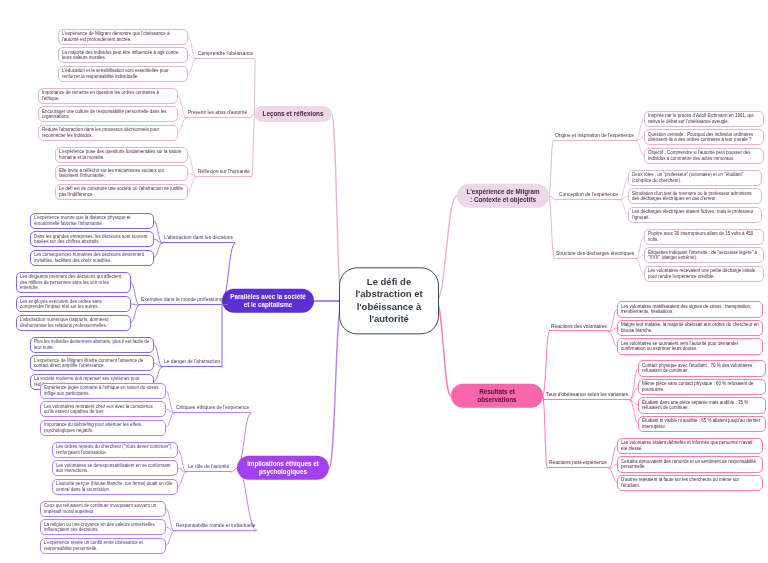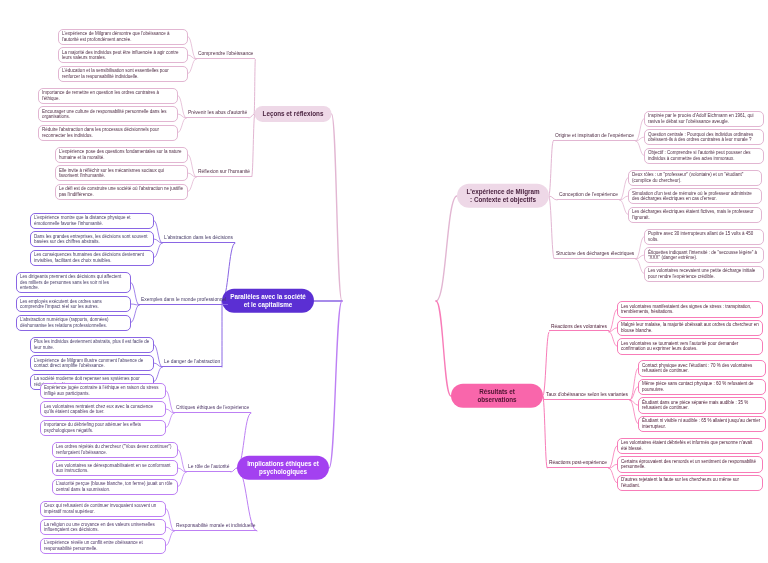--- a/index.html
+++ b/index.html
@@ -81,20 +81,23 @@
       <path d="M 237 468 C 234 468, 234 472, 231 472" stroke="#bd80f4" stroke-width="1" fill="none" stroke-linecap="round"></path>
       <path d="M 186 472 C 182 472, 182 449.5, 178 449.5" stroke="#bd80f4" stroke-width="0.8" fill="none" stroke-linecap="round"></path>
       <path d="M 186 472 C 182 472, 182 468, 178 468" stroke="#bd80f4" stroke-width="0.8" fill="none" stroke-linecap="round"></path>
       <path d="M 186 472 C 182 472, 182 486.5, 178 486.5" stroke="#bd80f4" stroke-width="0.8" fill="none" stroke-linecap="round"></path>
       <path d="M 237 468 C 247 468, 247 531, 257 531" stroke="#bd80f4" stroke-width="1" fill="none" stroke-linecap="round"></path>
       <path d="M 174 531 C 170 531, 170 508.5, 166 508.5" stroke="#bd80f4" stroke-width="0.8" fill="none" stroke-linecap="round"></path>
       <path d="M 174 531 C 170 531, 170 527, 166 527" stroke="#bd80f4" stroke-width="0.8" fill="none" stroke-linecap="round"></path>
       <path d="M 174 531 C 170 531, 170 545.5, 166 545.5" stroke="#bd80f4" stroke-width="0.8" fill="none" stroke-linecap="round"></path>
       <path d="M 342 301 C 335.5 301, 335.5 468, 329 468" stroke="#bd80f4" stroke-width="1.4" fill="none" stroke-linecap="round"></path>
     </svg>
+  <div class="central">
+    <span>Le défi de l'abstraction et l'obéissance à l'autorité</span>
+  </div>
 <div class="bubble" style="background: rgb(238, 216, 231); color: rgb(75, 35, 64); left: 503px; top: 196px;">L'expérience de Milgram : Contexte et objectifs</div>
     <div class="topic-label" style="color: rgb(79, 44, 68); border-bottom-color: rgb(226, 182, 210); left: 553px; top: 133px;">Origine et inspiration de l'expérience</div>
     <div class="leaf" style="width: 120px; left: 644px; border-color: rgb(226, 182, 210); color: rgb(79, 44, 68); top: 110.5px;">Inspirée par le procès d'Adolf Eichmann en 1961, qui raviva le débat sur l'obéissance aveugle.</div>
     <div class="leaf" style="width: 120px; left: 644px; border-color: rgb(226, 182, 210); color: rgb(79, 44, 68); top: 129px;">Question centrale : Pourquoi des individus ordinaires obéissent-ils à des ordres contraires à leur morale ?</div>
     <div class="leaf" style="width: 120px; left: 644px; border-color: rgb(226, 182, 210); color: rgb(79, 44, 68); top: 147.5px;">Objectif : Comprendre si l'autorité peut pousser des individus à commettre des actes immoraux.</div>
     <div class="topic-label" style="color: rgb(79, 44, 68); border-bottom-color: rgb(226, 182, 210); left: 557px; top: 192px;">Conception de l'expérience</div>
     <div class="leaf" style="width: 134px; left: 628px; border-color: rgb(226, 182, 210); color: rgb(79, 44, 68); top: 169.5px;">Deux rôles : un "professeur" (volontaire) et un "étudiant" (complice du chercheur).</div>
     <div class="leaf" style="width: 134px; left: 628px; border-color: rgb(226, 182, 210); color: rgb(79, 44, 68); top: 188px;">Simulation d'un test de mémoire où le professeur administre des décharges électriques en cas d'erreur.</div>
     <div class="leaf" style="width: 134px; left: 628px; border-color: rgb(226, 182, 210); color: rgb(79, 44, 68); top: 206.5px;">Les décharges électriques étaient fictives, mais le professeur l'ignorait.</div>
     <div class="topic-label" style="color: rgb(79, 44, 68); border-bottom-color: rgb(226, 182, 210); left: 554px; top: 251px;">Structure des décharges électriques</div>

